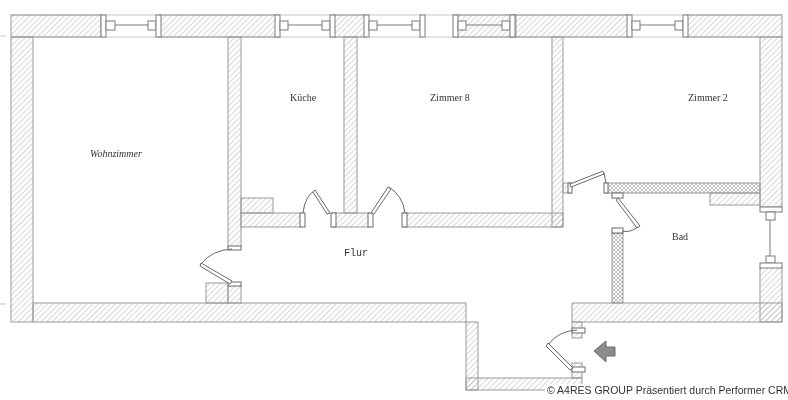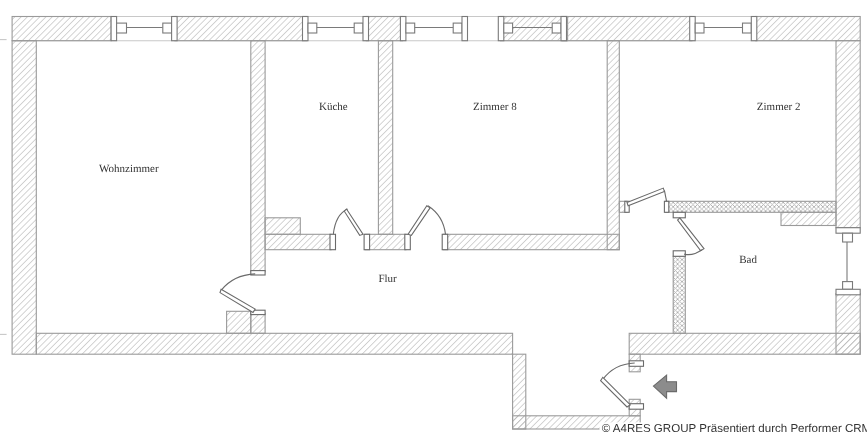--- a/index.html
+++ b/index.html
@@ -147,20 +147,20 @@
     <rect x="572" y="367" width="13" height="5"></rect>
     <path d="M577,330 Q558,331 548,345" fill="none"></path>
     <polygon points="548,343 573,368 570,370 546,346"></polygon>
   </g>
 
   <g>
     <polygon points="594,351 606,341 606,347 615,347 615,356 606,356 606,362" fill="#8c8c8c" stroke="#6a6a6a" stroke-width="1"></polygon>
   </g>
 </svg>
 
-<div class="room-label" style="left:90px; top:148px;">Wohnzimmer</div>
+<div class="room-label" style="left:90px; top:148px;font-style:italic;">Wohnzimmer</div>
 <div class="room-label" style="left:290px; top:92px;text-align:center;">Küche</div>
 <div class="room-label" style="left:430px; top:92px;">Zimmer 8</div>
 <div class="room-label" style="left:656px; top:92px;margin-left:32px;">Zimmer 2</div>
-<div class="room-label" style="left:344px; top:248px; font-family:Liberation Serif, serif;">Flur</div>
+<div class="room-label" style="left:344px; top:248px; font-family:Liberation Mono, monospace;">Flur</div>
 <div class="room-label" style="left:672px; top:231px;">Bad</div>
 
 <div class="copyright">© A4RES GROUP Präsentiert durch Performer CRM</div>
 
 </body></html>

